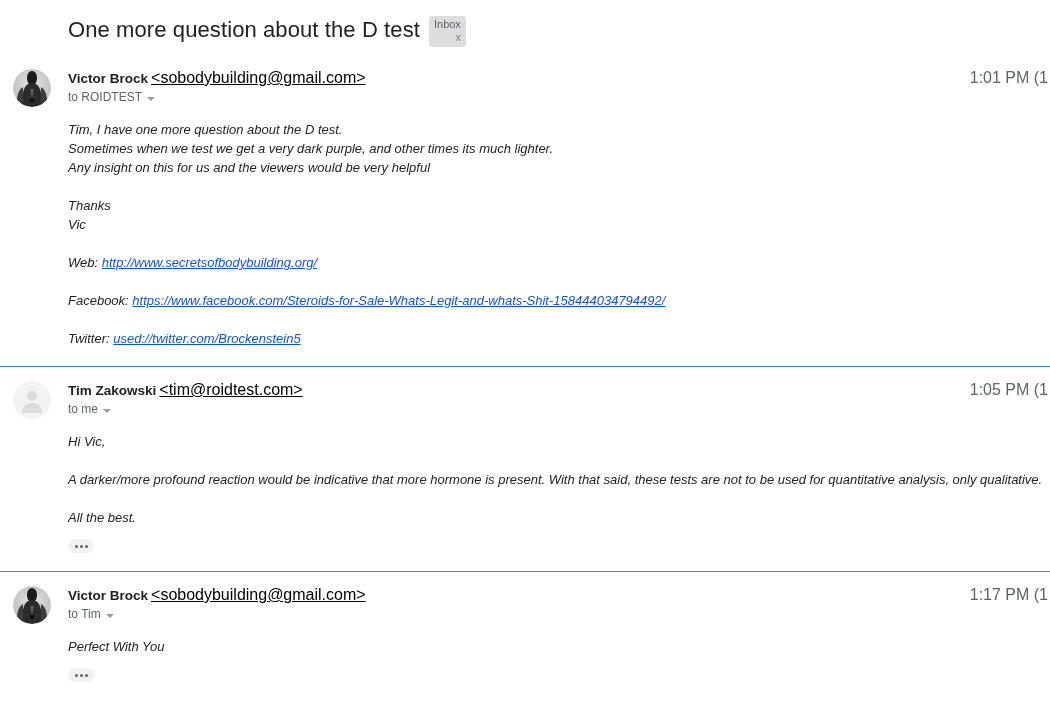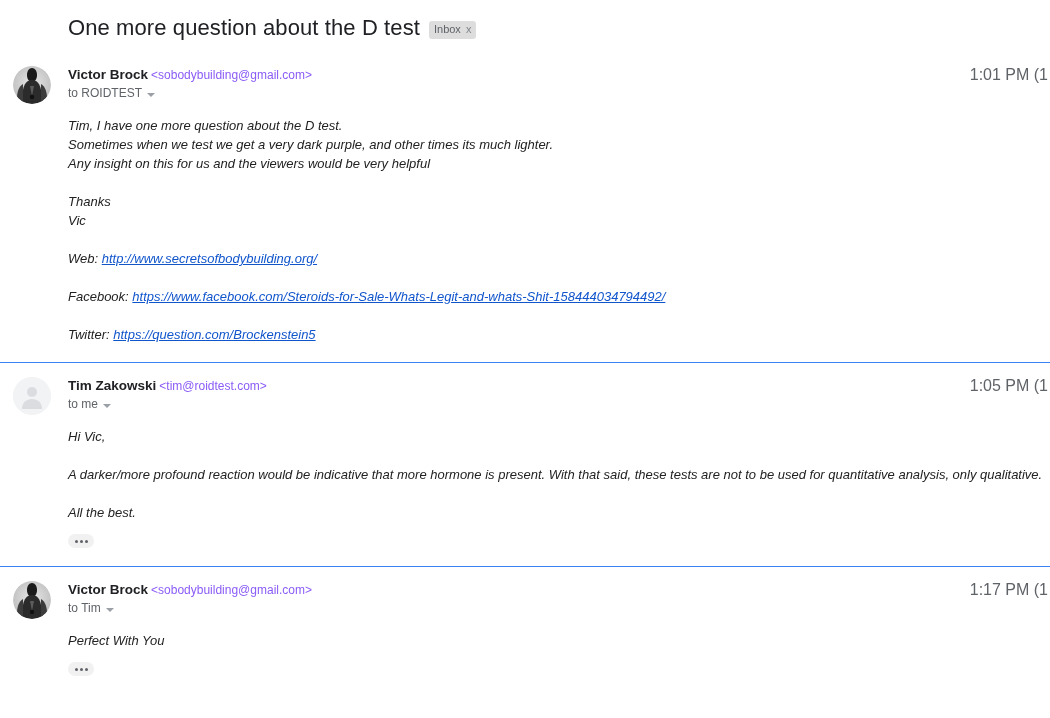--- a/index.html
+++ b/index.html
@@ -39,20 +39,21 @@
     align-items: flex-end;
     margin-left: 9px;
     background: #ddd;
     border-radius: 3px;
     padding: 2px 5px 3px 5px;
     font-size: 11px;
     color: #5f6368;
     line-height: 13px;
     position: relative;
     top: 2px;
+    flex-direction: column;
   }
   .label-chip-name { color: #5f6368; }
   .label-chip-x {
     margin-left: 5px;
     color: #80868b;
     font-size: 11px;
     cursor: pointer;
   }
 
   
@@ -88,23 +89,24 @@
     font-size: 13px;
     line-height: 18px;
     white-space: nowrap;
   }
   .from-name {
     font-weight: bold;
     color: #202124;
     font-size: 13.5px;
   }
   .from-email {
-    color: #8b5cf6;
-    font-size: 12px;
+    color: #000000;
+    font-size: 16px;
     margin-left: 3px;
+    text-decoration: underline;
   }
   .to-line {
     display: flex;
     align-items: center;
     font-size: 12px;
     color: #5f6368;
     line-height: 17px;
     margin-top: 1px;
   }
   .caret {
@@ -224,21 +226,21 @@
         <p>Thanks</p>
         <p>Vic</p>
         <div class="blank"></div>
 
         <p class="link-line"><span>Web: </span><a class="email-link" href="#">http://www.secretsofbodybuilding.org/</a></p>
         <div class="para-gap"></div>
 
         <p class="link-line"><span>Facebook: </span><a class="email-link" href="#">https://www.facebook.com/Steroids-for-Sale-Whats-Legit-and-whats-Shit-158444034794492/</a></p>
         <div class="para-gap"></div>
 
-        <p class="link-line"><span>Twitter: </span><a class="email-link" href="#">https://question.com/Brockenstein5</a></p>
+        <p class="link-line"><span>Twitter: </span><a class="email-link" href="#">used://twitter.com/Brockenstein5</a></p>
       </div>
     </div>
   </div>
 
   <div class="message divided">
     <div class="msg-inner">
       <div class="avatar">
         <svg width="38" height="38" viewBox="0 0 38 38">
           <circle cx="19" cy="19" r="19" fill="#f1f3f4"></circle>
           <circle cx="19" cy="15" r="5" fill="#dadce0"></circle>

